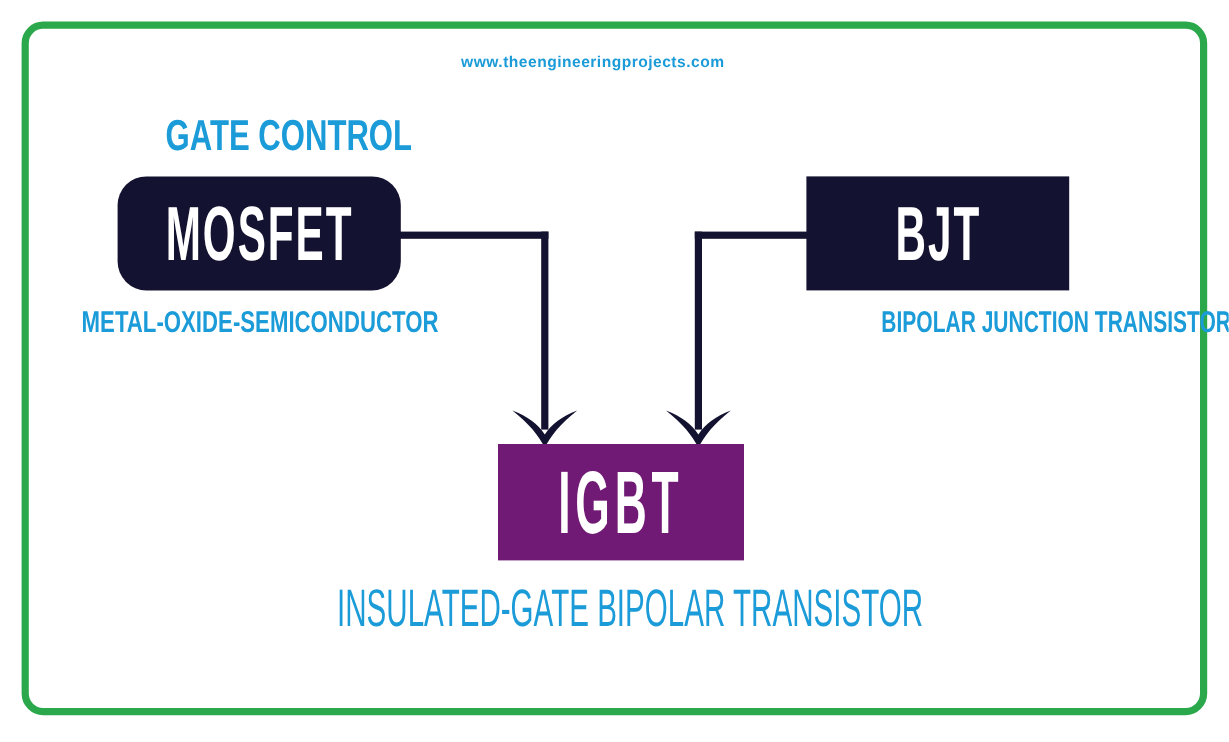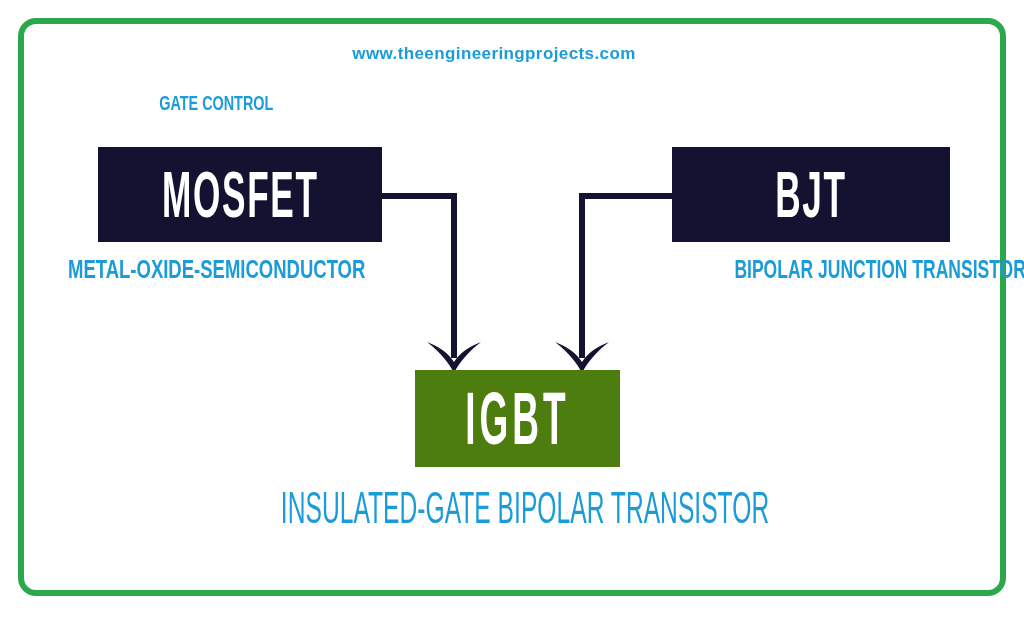--- a/index.html
+++ b/index.html
@@ -15,43 +15,43 @@
     left:18px;top:18px;right:18px;bottom:22px;
     border:6px solid #2BA84B;
     border-radius:18px;
   }
   .url{
     position:absolute;
     left:0;right:36px;top:44px;
     text-align:center;
     color:#1B9BD8;
     font-weight:700;
-    font-size:17px;
+    font-size:13px;
     letter-spacing:.4px;
   }
   .role-label{
     position:absolute;
     color:#1B9BD8;
     font-weight:700;
-    font-size:20px;
+    font-size:36px;
     text-align:center;
     white-space:nowrap;
   }
   .role-label .cnd{display:inline-block;transform:scaleX(.72);transform-origin:center;}
   .node{
     position:absolute;
     background:#131230;
     display:flex;align-items:center;justify-content:center;
   }
   .node .abbr{
     color:#ffffff;font-weight:700;font-size:64px;letter-spacing:3px;
     display:inline-block;transform:scaleX(.55);transform-origin:center;
     white-space:nowrap;
   }
-  .node.igbt{background:#4d7c0f;}
+  .node.igbt{background:#701a75;}
   .node.igbt .abbr{font-size:74px;letter-spacing:8px;transform:scaleX(.5);}
   .sub-label{
     position:absolute;
     color:#1B9BD8;font-weight:700;font-size:25px;line-height:25px;
     white-space:nowrap;
   }
   .sub-label.left-align{text-align:center;}
   .sub-label.left-align .cnd{display:inline-block;transform:scaleX(.74);transform-origin:left center;}
   .sub-label.centered{text-align:right;}
   .sub-label.centered .cnd{display:inline-block;transform:scaleX(.70);transform-origin:center;}
@@ -71,28 +71,28 @@
 
 <div class="canvas">
 
   <div class="frame"></div>
 
   <div class="url">www.theengineeringprojects.com</div>
 
   <div class="role-label" style="left:98px;width:236px;top:92px;">
     <span class="cnd">GATE CONTROL</span>
   </div>
-  <div class="node" style="left:98px;top:147px;width:284px;height:95px;">
+  <div class="node" style="left:98px;top:147px;width:236px;height:95px;border-radius:24px;">
     <span class="abbr">MOSFET</span>
   </div>
   <div class="sub-label left-align" style="left:68px;top:257px;">
     <div><span class="cnd">METAL-OXIDE-SEMICONDUCTOR</span></div>
   </div>
 
-  <div class="node" style="left:672px;top:147px;width:278px;height:95px;">
+  <div class="node" style="left:672px;top:147px;width:219px;height:95px;">
     <span class="abbr">BJT</span>
   </div>
   <div class="sub-label centered" style="left:672px;width:233px;top:257px;">
     <span class="cnd">BIPOLAR JUNCTION TRANSISTOR</span>
   </div>
 
   <div class="connector" style="left:330px;top:193px;width:127px;height:6px;"></div>
   <div class="connector" style="left:451px;top:193px;width:6px;height:165px;"></div>
   <svg class="arrowhead" style="left:426px;top:340px;" viewBox="-28 -30 56 34">
     <path d="M0,3 C-5,-7 -13,-17 -27,-28 C-14,-23 -6,-17 0,-8 C6,-17 14,-23 27,-28 C13,-17 5,-7 0,3 Z" fill="#131230"></path>

